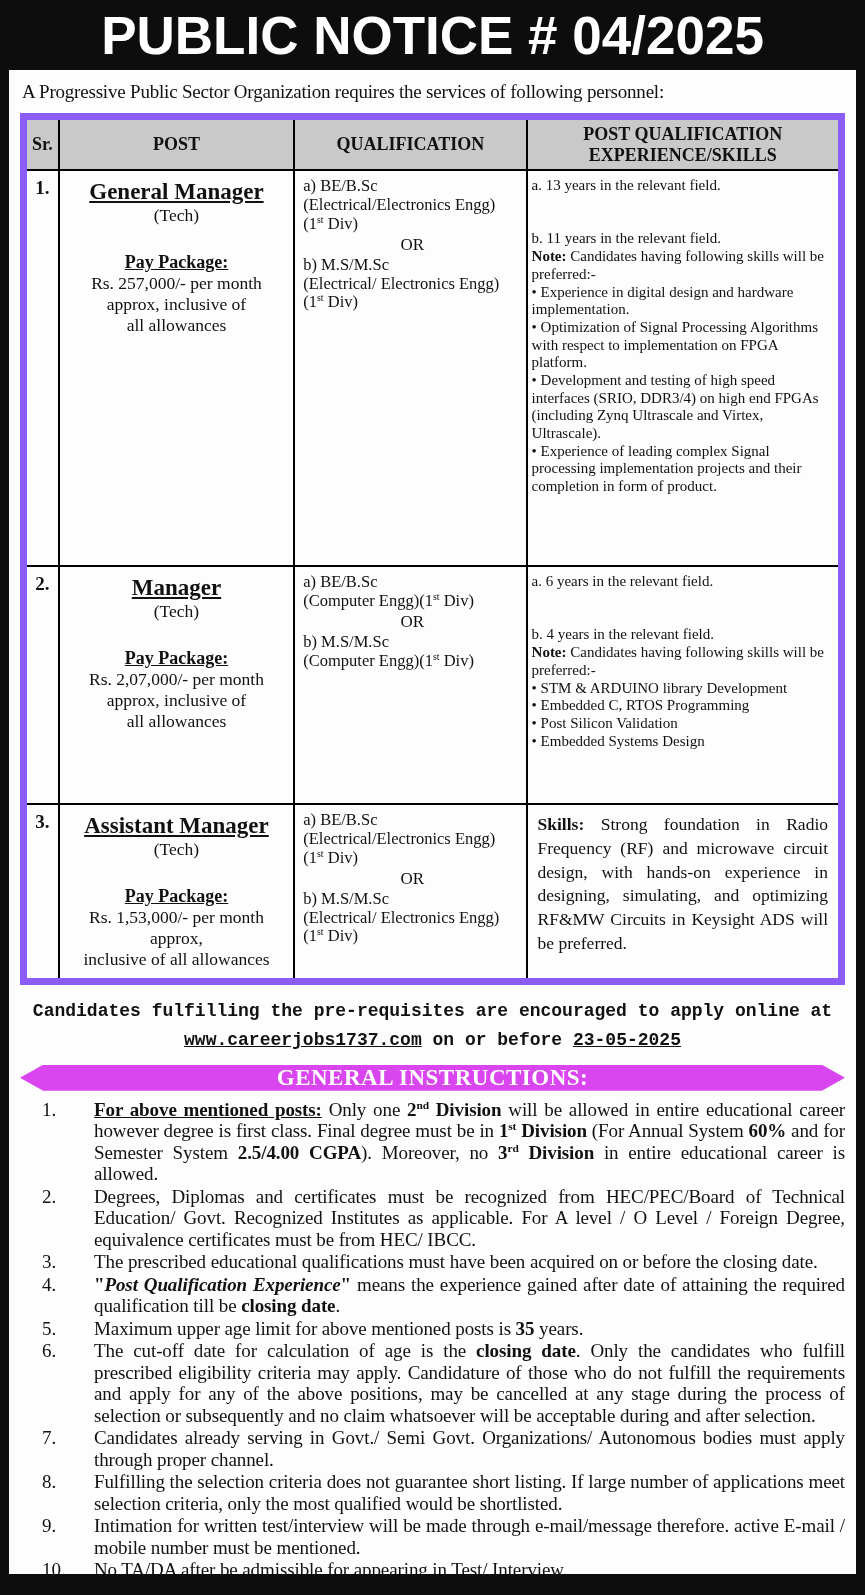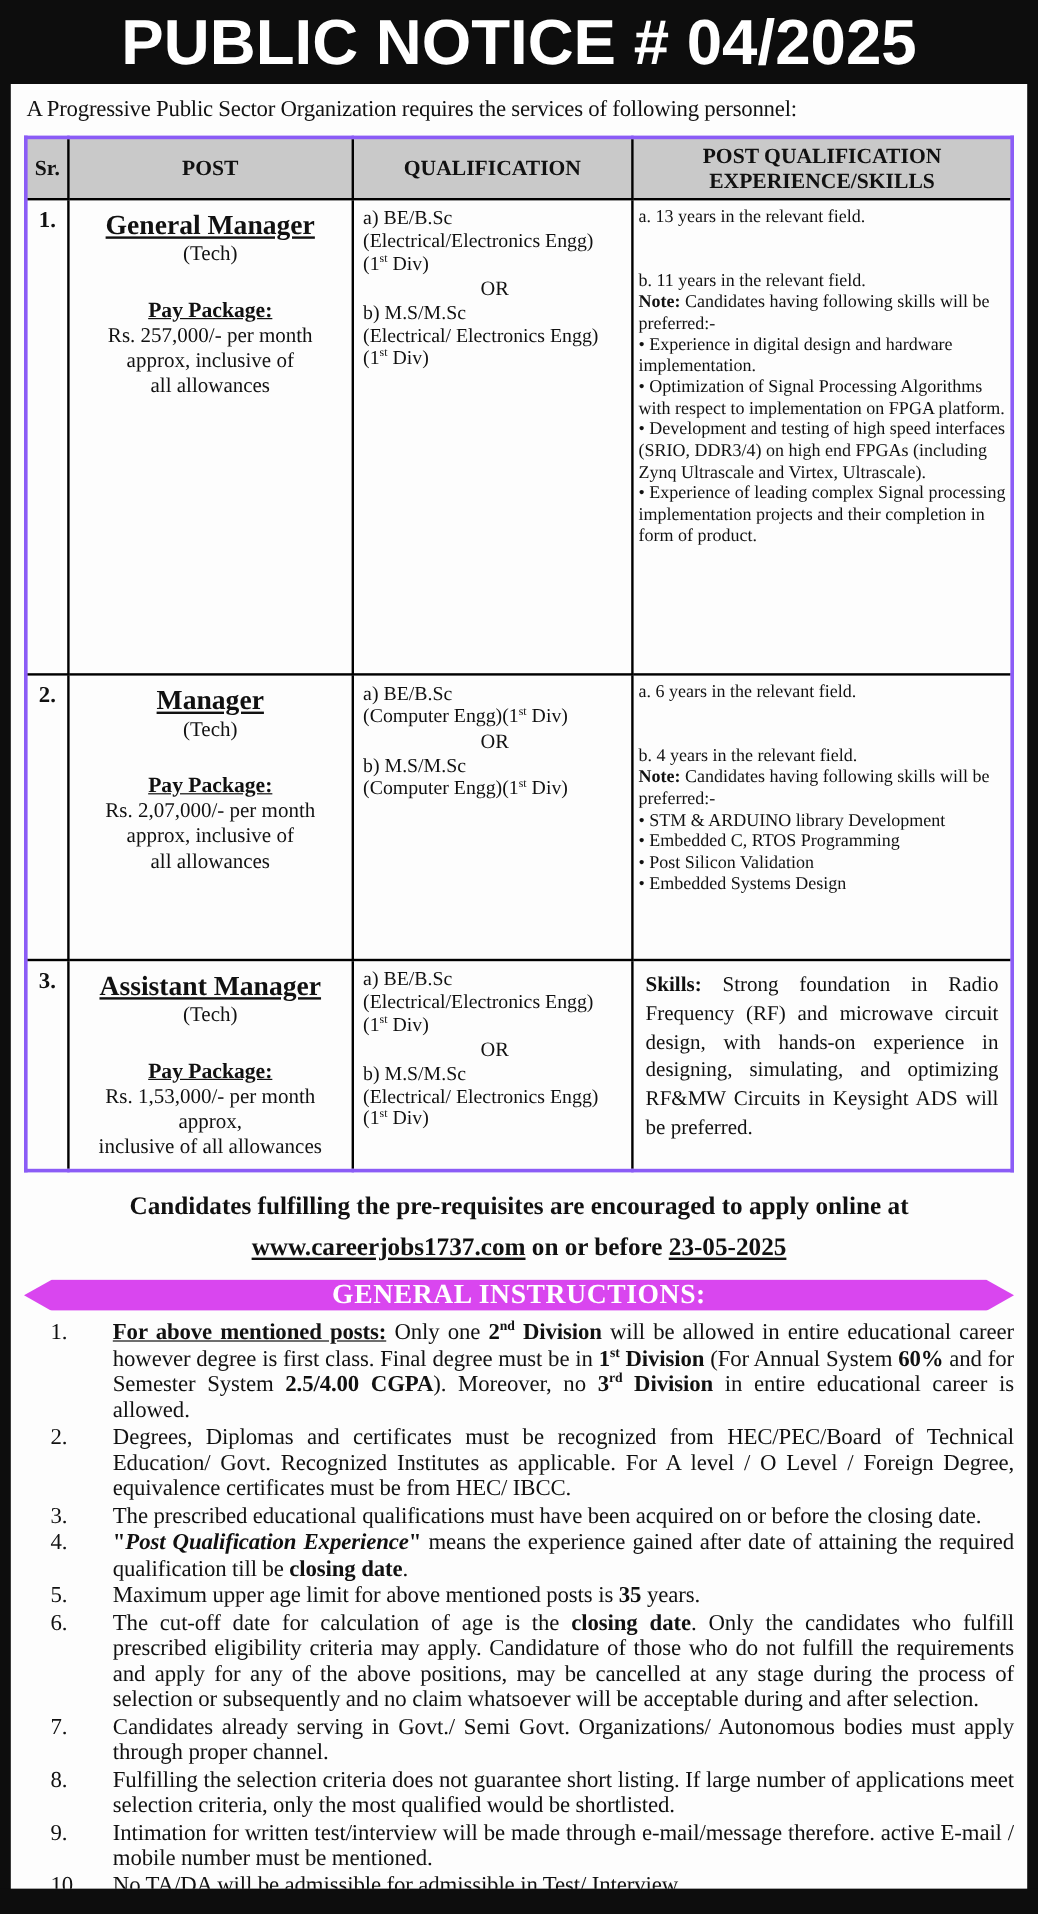--- a/index.html
+++ b/index.html
@@ -39,21 +39,21 @@
   }
   .intro {
     font-size: 19px;
     margin: 3px 0 10px 2px;
     letter-spacing: -0.2px;
   }
   table.jobs {
     width: 100%;
     border-collapse: collapse;
     table-layout: fixed;
-    border: 3px solid #8b5cf6;
+    border: 7px solid #8b5cf6;
   }
   table.jobs th, table.jobs td {
     border: 2px solid #000;
     vertical-align: top;
   }
   table.jobs th {
     background: #c9c9c9;
     font-size: 18px;
     padding: 4px 2px;
     line-height: 1.15;
@@ -108,23 +108,24 @@
     line-height: 1.18;
   }
   td.exp.justify { text-align: justify; font-size: 17.5px; line-height: 1.35; padding: 8px 10px; margin-left: 10px; }
   tr.row-1 { height: 396px; }
   tr.row-2 { height: 238px; }
   tr.row-3 { height: 152px; }
   sup { font-size: 60%; vertical-align: super; line-height: 0; }
   .apply {
     text-align: center;
     font-weight: 700;
-    font-size: 21px;
+    font-size: 18px;
     margin: 12px 0 10px 0;
     line-height: 1.6;
+    font-family: Liberation Mono, monospace;
   }
   .apply .u { text-decoration: underline; }
   .ribbon {
     background: #d946ef;
     color: #fff;
     height: 38px;
     display: flex;
     align-items: center;
     justify-content: center;
     font-weight: 700;
@@ -262,19 +263,19 @@
     <div class="instr-item">
       <div class="instr-num">8.</div>
       <div class="instr-text">Fulfilling the selection criteria does not guarantee short listing. If large number of applications meet selection criteria, only the most qualified would be shortlisted.</div>
     </div>
     <div class="instr-item">
       <div class="instr-num">9.</div>
       <div class="instr-text">Intimation for written test/interview will be made through e-mail/message therefore. active E-mail / mobile number must be mentioned.</div>
     </div>
     <div class="instr-item">
       <div class="instr-num">10.</div>
-      <div class="instr-text">No TA/DA will be admissible for admissible in Test/ Interview.</div>
+      <div class="instr-text">No TA/DA after be admissible for appearing in Test/ Interview.</div>
     </div>
   </div>
 
 </div>
 
 <div class="bottom-bar"></div>
 
 </body></html>

